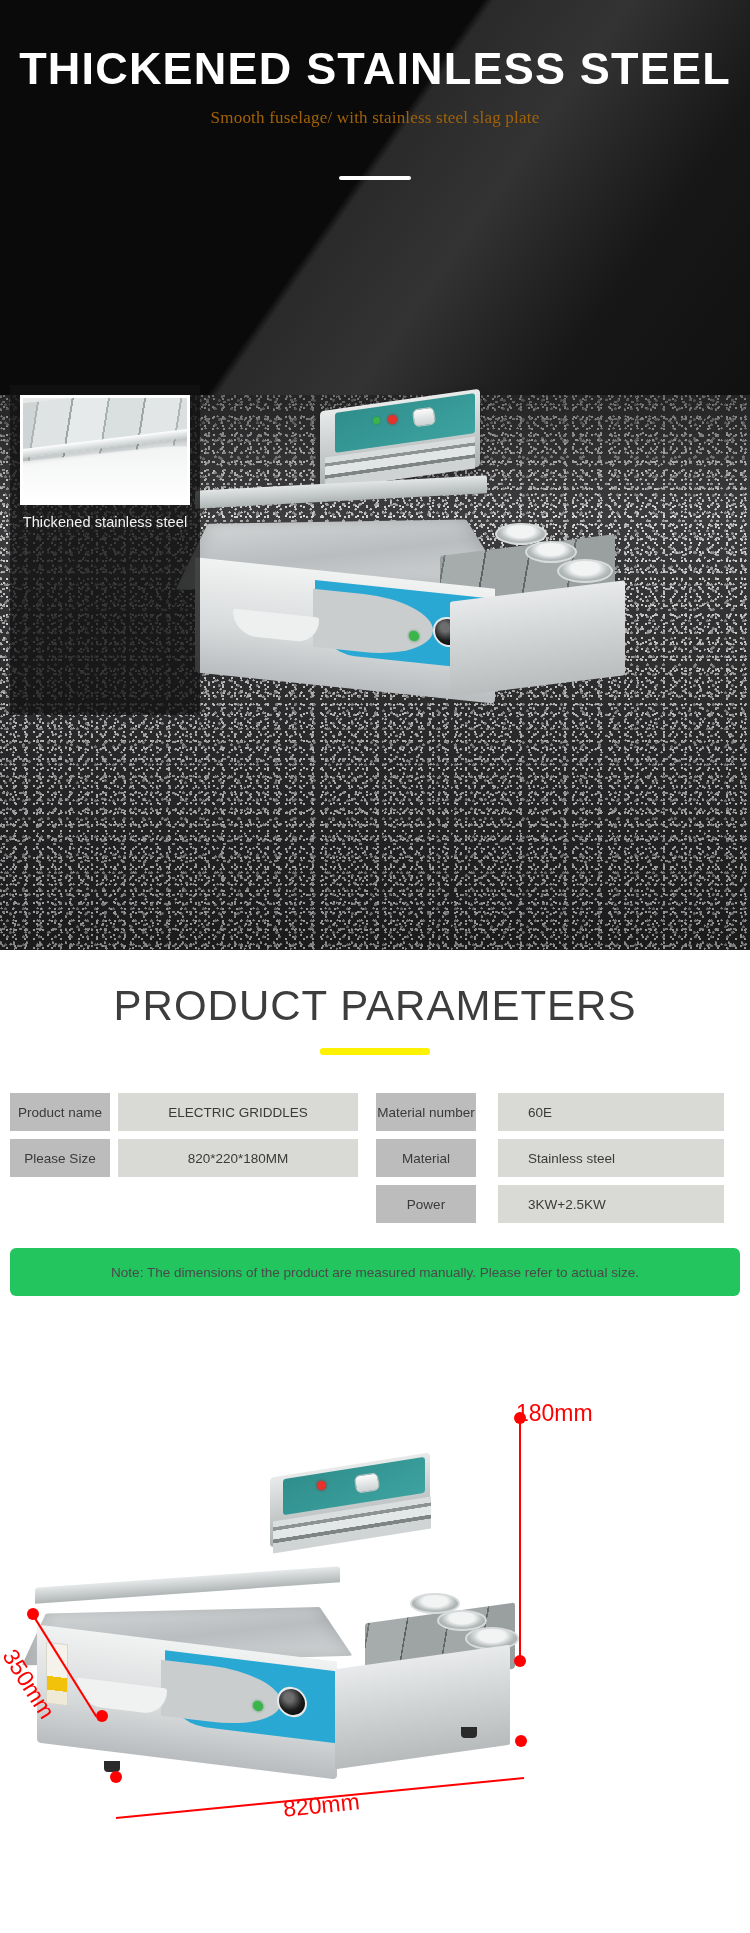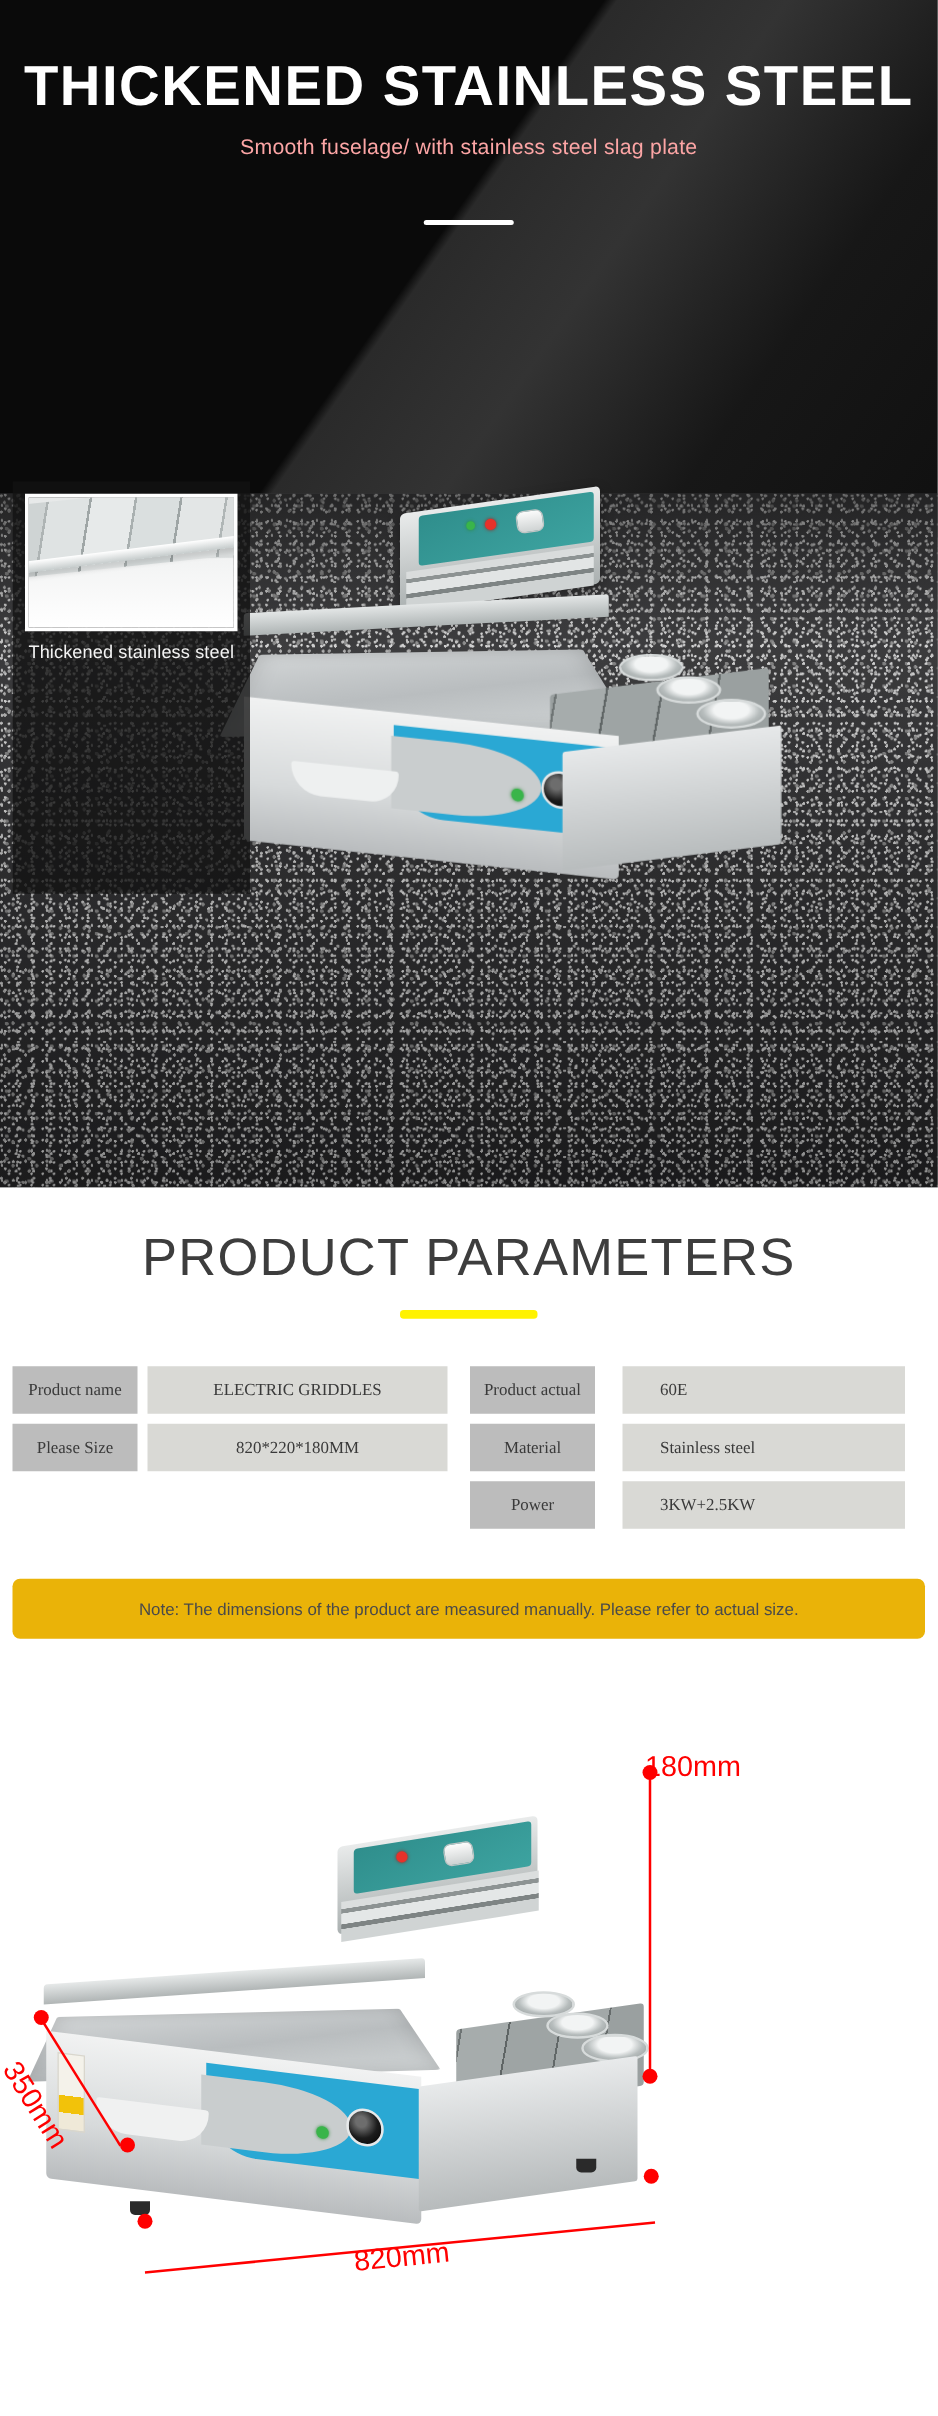--- a/index.html
+++ b/index.html
@@ -52,21 +52,21 @@
     background:linear-gradient(180deg, rgba(0,0,0,.50) 0%, rgba(0,0,0,.05) 22%, rgba(0,0,0,.35) 100%);
   }
 
   .hero-title {
     position:absolute; left:0; top:45px; width:750px; text-align:center;
     color:#fff; font-size:45px; font-weight:700; letter-spacing:1.2px;
     line-height:1.05; white-space:nowrap;
   }
   .hero-sub {
     position:absolute; left:0; top:108px; width:750px; text-align:center;
-    color:#fca5a5; font-size:17px; font-weight:400; letter-spacing:.2px;
+    color:#a16207; font-size:17px; font-weight:400; letter-spacing:.2px;font-family:Liberation Serif, serif;
   }
   .hero-rule {
     position:absolute; left:50%; top:176px; transform:translateX(-50%);
     width:72px; height:4px; background:#ffffff; border-radius:2px;
   }
 
   
   .callouts {
     position:absolute; left:10px; top:385px; width:190px; height:330px;
     background:rgba(18,18,18,.78);
@@ -145,36 +145,36 @@
   
   .params { position:absolute; left:0; top:950px; width:750px; height:460px; background:#fff; }
   .params-title {
     text-align:center; font-size:42px; font-weight:400; color:#3d3d3d;
     letter-spacing:1px; padding-top:32px;
   }
   .params-rule {
     width:110px; height:7px; background:#fff200; border-radius:3px; margin:18px auto 0 auto;
   }
   .table-wrap {
-    display:flex; gap:18px; padding:38px 26px 0 10px;font-family:Liberation Serif, serif;
+    display:flex; gap:18px; padding:38px 26px 0 10px;
   }
   .tcol { flex:1; display:flex; flex-direction:column; gap:8px; }
   .trow { display:flex; gap:8px; height:38px; }
   .tlabel {
     width:100px; background:#bcbcbc; color:#3a3a3a; font-size:13.5px;
     display:flex; align-items:center; justify-content:center; text-align:center;
   }
   .tvalue {
     flex:1; background:#d9d9d5; color:#3a3a3a; font-size:13.5px;
     display:flex; align-items:center;
   }
   .tcol-left  .tvalue { justify-content:center; }
   .tcol-right .tvalue { justify-content:flex-start; padding-left:30px;margin-left:14px; }
   .note {
-    margin:40px 10px 0 10px; height:48px; background:#eab308; border-radius:6px;
+    margin:25px 10px 0 10px; height:48px; background:#22c55e; border-radius:6px;
     display:flex; align-items:center; justify-content:center;
     color:#4a4a4a; font-size:13.5px; text-align:center; padding:0 12px;
   }
 
   
   .dims { position:absolute; left:0; top:1410px; width:750px; height:523px; background:#fff; }
   .dim-line  { position:absolute; background:#ff0000; }
   .dim-dot   { position:absolute; width:12px; height:12px; border-radius:50%; background:#ff0000; }
   .dim-label { position:absolute; color:#ff0000; font-size:23px; font-weight:400; white-space:nowrap;
                font-family:"Liberation Sans", sans-serif; }
@@ -256,21 +256,21 @@
         <div class="tvalue">ELECTRIC GRIDDLES</div>
       </div>
       <div class="trow">
         <div class="tlabel">Please Size</div>
         <div class="tvalue">820*220*180MM</div>
       </div>
     </div>
 
     <div class="tcol tcol-right">
       <div class="trow">
-        <div class="tlabel">Product actual</div>
+        <div class="tlabel">Material number</div>
         <div class="tvalue">60E</div>
       </div>
       <div class="trow">
         <div class="tlabel">Material</div>
         <div class="tvalue">Stainless steel</div>
       </div>
       <div class="trow">
         <div class="tlabel">Power</div>
         <div class="tvalue">3KW+2.5KW</div>
       </div>

